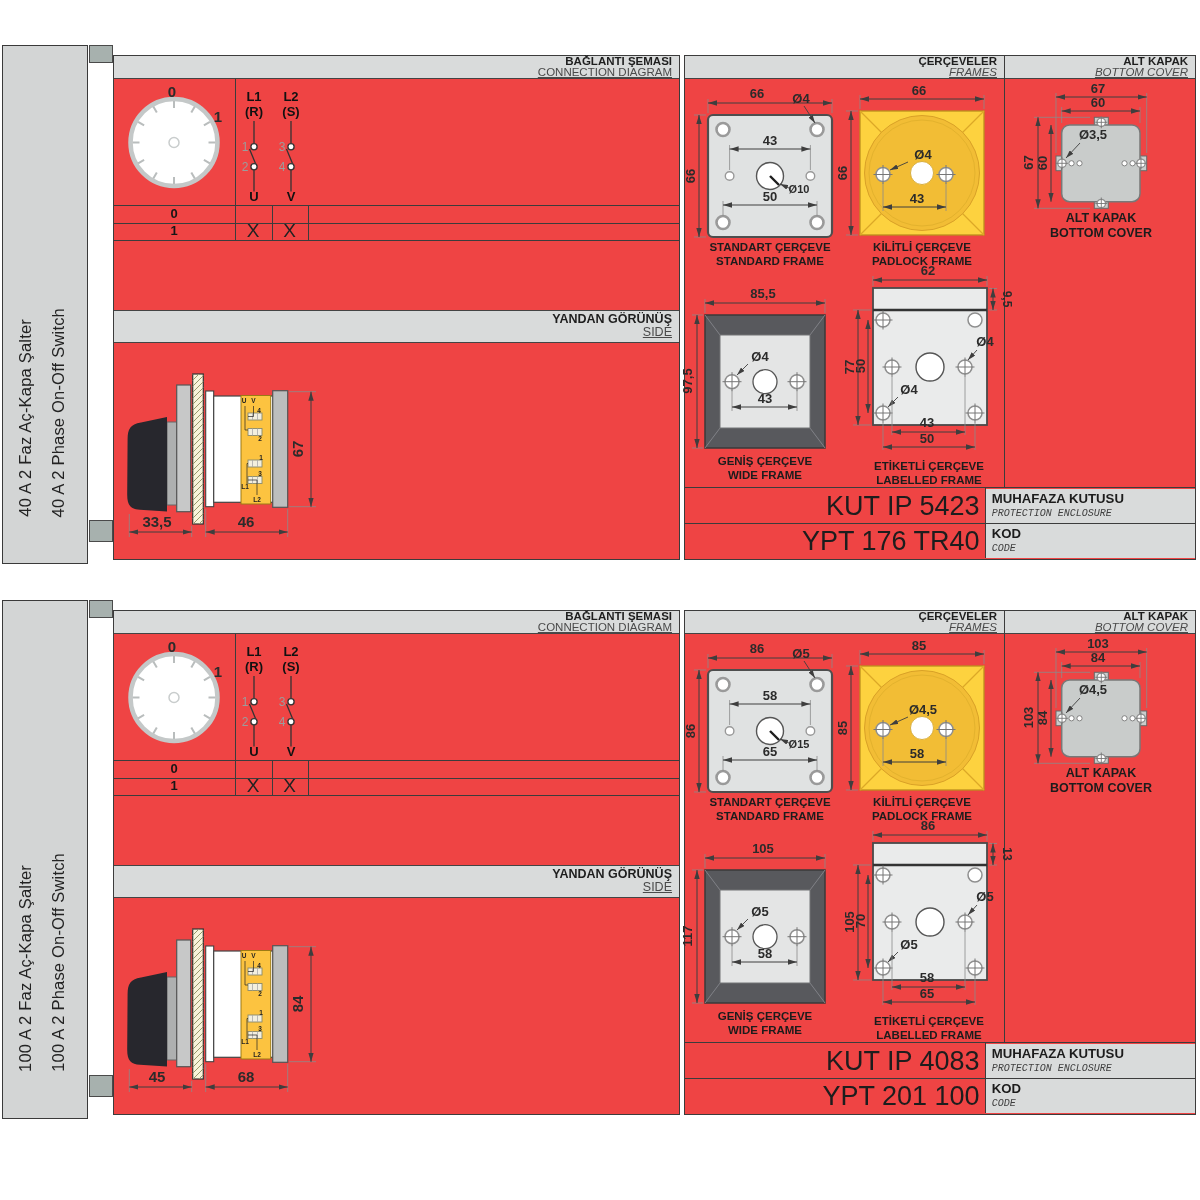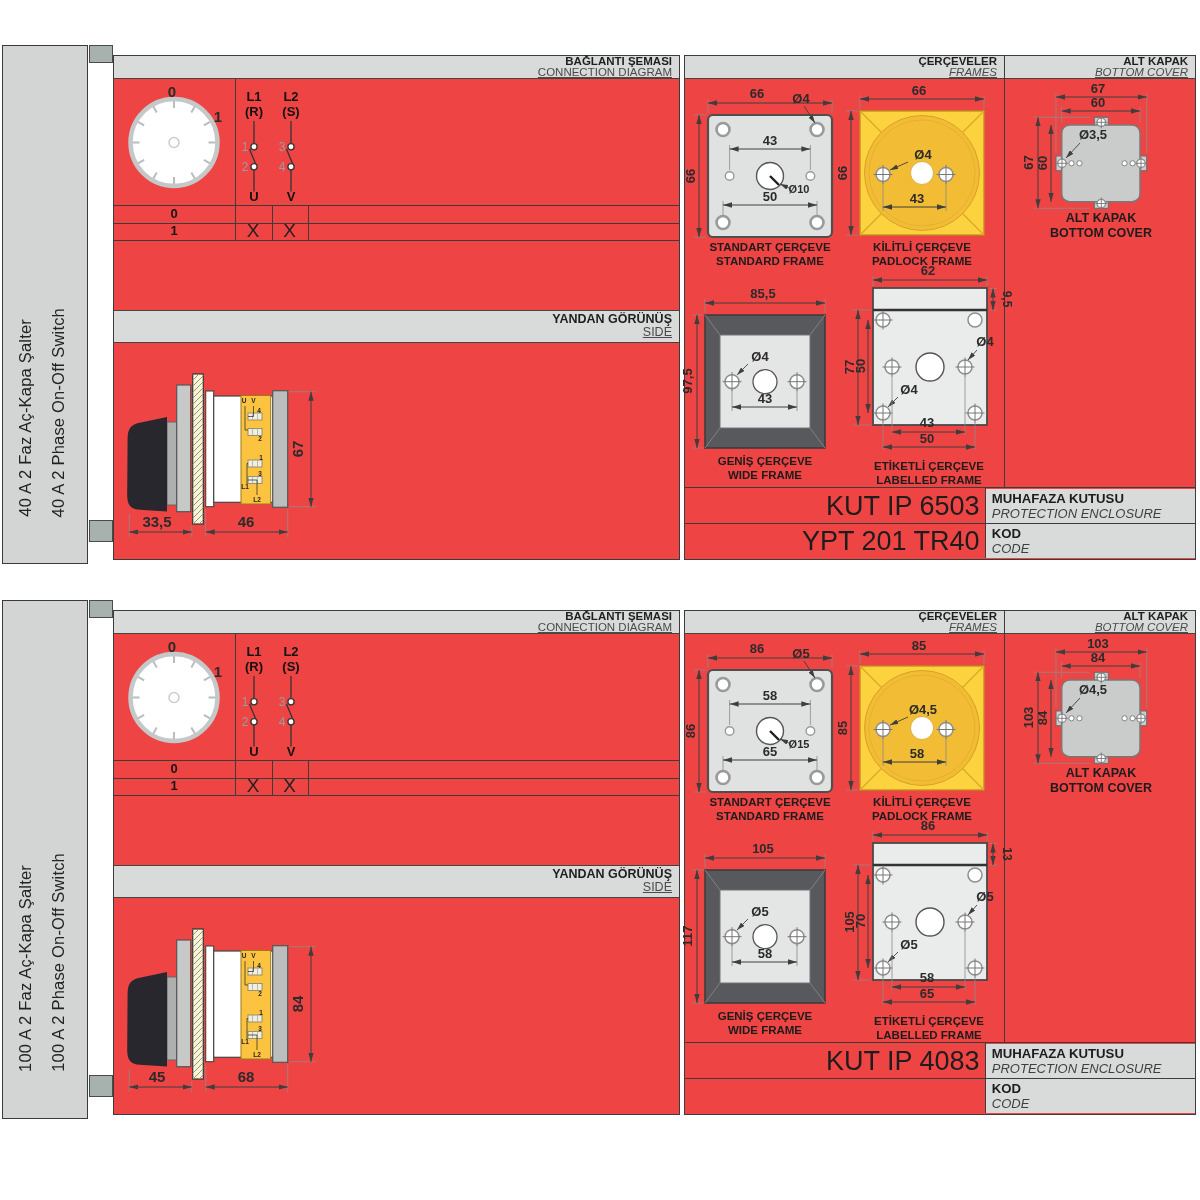--- a/index.html
+++ b/index.html
@@ -19,21 +19,21 @@
   .hdr .tr{font-weight:bold;font-size:11.5px;line-height:11.5px;color:#1e1e1e;}
   .hdr .en{font-size:11.5px;line-height:11.5px;color:#4a4a4a;text-decoration:underline;}
   .it{font-style:italic;}
   .hl{position:absolute;left:0;right:0;height:1.3px;background:#3c3c3c;}
   .vl{position:absolute;width:1.3px;background:#3c3c3c;}
   .cellt{position:absolute;font-weight:bold;font-size:13px;color:#161616;text-align:center;}
   .xmark{position:absolute;font-size:19px;font-weight:400;color:#222;text-align:center;}
   .codeval{position:absolute;font-size:27px;color:#1d1d1d;text-align:right;padding-right:5px;box-sizing:border-box;}
   .glabel{position:absolute;background:#d9dbdb;padding:2px 0 0 6px;box-sizing:border-box;}
   .glabel .tr{font-weight:bold;font-size:13.2px;line-height:15.3px;color:#1c1c1c;}
-  .glabel .en{font-style:italic;font-size:13px;line-height:15.3px;color:#3f3f3f;}
+  .glabel .en{font-style:italic;font-size:10px;line-height:15.3px;color:#3f3f3f;font-family:Liberation Mono, monospace;}
   .flabel{position:absolute;width:170px;text-align:center;font-weight:bold;font-size:11.5px;line-height:13.5px;color:#1c1c1c;}
   .flabel.big{font-size:12.5px;line-height:14.5px;}
   svg.draw{position:absolute;left:0;top:0;}
   svg text{font-family:"Liberation Sans",sans-serif;}
   .d{font-size:13px;font-weight:700;fill:#2b2b2b;}
   .ds{font-size:15px;font-weight:700;fill:#2b2b2b;}
   .sm{font-size:11px;font-weight:700;fill:#2b2b2b;}
   .n{font-size:12px;fill:#9c9c9c;}
   .bt{font-size:13px;font-weight:700;fill:#111;}
   .t6{font-size:6.5px;font-weight:700;fill:#222;}
@@ -82,26 +82,26 @@
       <div class="en it">FRAMES</div>
     </div>
     <div class="hdr" style="left:320.3px;top:0;right:0;height:23px">
       <div class="tr">ALT KAPAK</div>
       <div class="en it">BOTTOM COVER</div>
     </div>
     <div class="vl" style="left:319px;top:0;height:431.2px"></div>
     <div class="hl" style="top:431.2px"></div>
     <div class="hl" style="top:466.5px"></div>
     <div class="vl" style="left:299.5px;top:431.2px;height:70.8px"></div>
-    <div class="codeval" style="left:0;top:432.5px;width:299.5px;height:34px;line-height:34px">KUT IP 6503</div>
+    <div class="codeval" style="left:0;top:432.5px;width:299.5px;height:34px;line-height:34px">KUT IP 5423</div>
     <div class="glabel" style="left:300.8px;top:432.5px;right:0;height:34px">
       <div class="tr">MUHAFAZA KUTUSU</div>
       <div class="en">PROTECTION ENCLOSURE</div>
     </div>
-    <div class="codeval" style="left:0;top:467.8px;width:299.5px;height:34px;line-height:34px">YPT 201 TR40</div>
+    <div class="codeval" style="left:0;top:467.8px;width:299.5px;height:34px;line-height:34px">YPT 176 TR40</div>
     <div class="glabel" style="left:300.8px;top:467.8px;right:0;height:34.2px">
       <div class="tr">KOD</div>
       <div class="en">CODE</div>
     </div>
   </div>
 
   <div class="flabel" style="left:685px;top:196px">
     <div>STANDART ÇERÇEVE</div>
     <div>STANDARD FRAME</div>
   </div>
@@ -432,20 +432,21 @@
     </div>
     <div class="vl" style="left:319px;top:0;height:431.2px"></div>
     <div class="hl" style="top:431.2px"></div>
     <div class="hl" style="top:466.5px"></div>
     <div class="vl" style="left:299.5px;top:431.2px;height:70.8px"></div>
     <div class="codeval" style="left:0;top:432.5px;width:299.5px;height:34px;line-height:34px">KUT IP 4083</div>
     <div class="glabel" style="left:300.8px;top:432.5px;right:0;height:34px">
       <div class="tr">MUHAFAZA KUTUSU</div>
       <div class="en">PROTECTION ENCLOSURE</div>
     </div>
+    <div class="codeval" style="left:0;top:467.8px;width:299.5px;height:34px;line-height:34px">YPT 201 100</div>
     <div class="glabel" style="left:300.8px;top:467.8px;right:0;height:34.2px">
       <div class="tr">KOD</div>
       <div class="en">CODE</div>
     </div>
   </div>
 
   <div class="flabel" style="left:685px;top:196px">
     <div>STANDART ÇERÇEVE</div>
     <div>STANDARD FRAME</div>
   </div>

